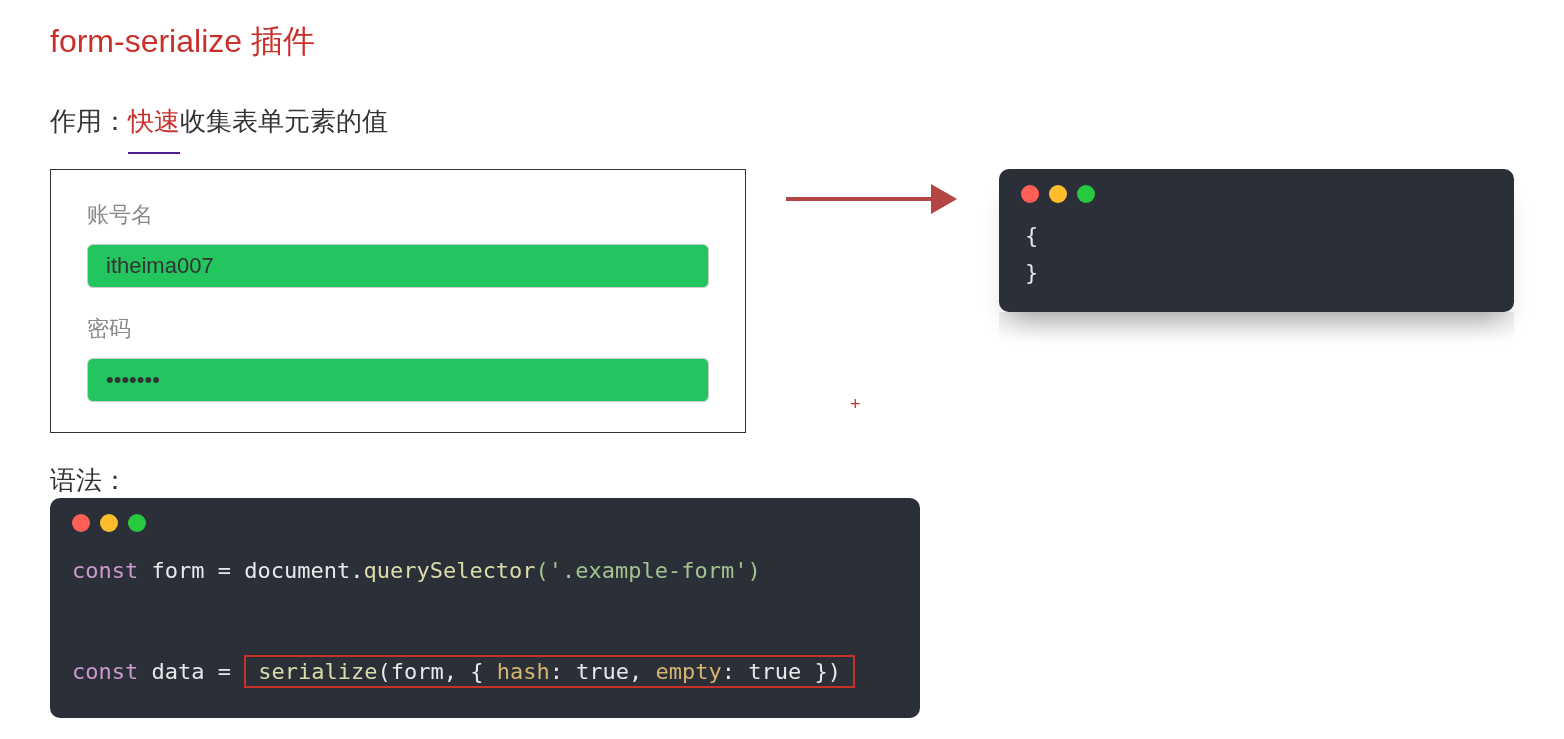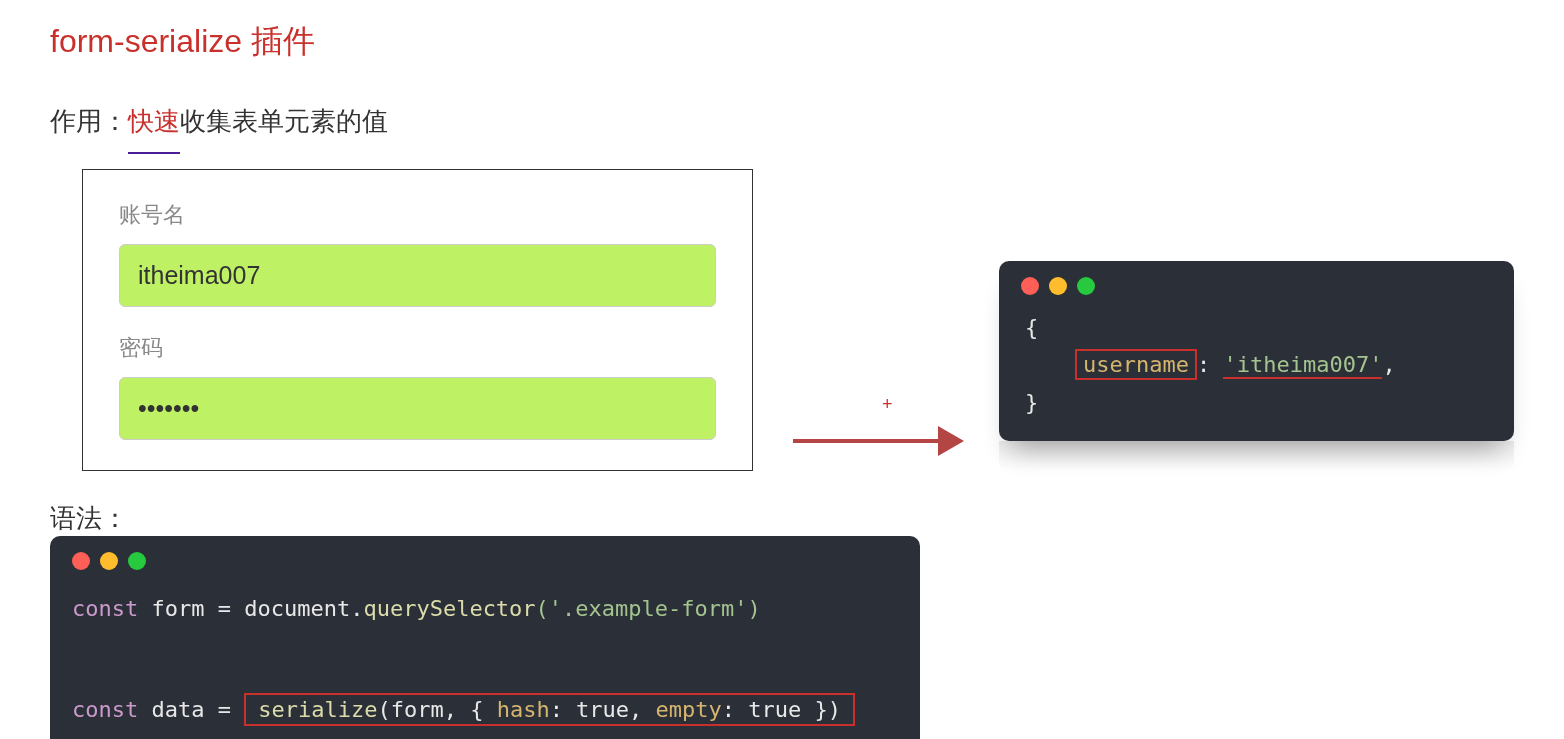--- a/index.html
+++ b/index.html
@@ -21,44 +21,43 @@
     margin-bottom: 30px;
   }
   .highlight {
     color: #c9302c;
     text-decoration: none;
     border-bottom: 2px solid #4c1d95;
     padding-bottom: 16px;
   }
   .row1 {
     display: flex;
-    align-items: flex-end;
+    align-items: flex-start;
     gap: 40px;
     margin-bottom: 30px;
     position: relative;
-    margin-left: 32px;
   }
   .form-box {
     border: 1.5px solid #333;
     padding: 30px 36px;
     width: 720px;
   }
   .label {
     color: #888;
     font-size: 22px;
     margin-bottom: 14px;
   }
   .field {
     border: 1px solid #ccc;
     border-radius: 6px;
-    padding: 16px 18px;
-    font-size: 25px;
+    padding: 8px 18px;
+    font-size: 22px;
     color: #333;
     margin-bottom: 26px;
-    background: #bef264;
+    background: #22c55e;
   }
   .field.last { margin-bottom: 0; }
   .arrow-wrap {
     position: relative;
     width: 180px;
     height: 60px;
   }
   .arrow-line {
     position: absolute;
     top: 28px;
@@ -165,23 +164,20 @@
 
   <div>
     <div class="code-block code-block-result">
       <div class="dots">
         <div class="dot r"></div>
         <div class="dot y"></div>
         <div class="dot g"></div>
       </div>
       <div class="result-body">
         <div class="c-white">{</div>
-        <div class="indent">
-          <span class="key-box c-key">username</span><span class="c-white">: </span><span class="c-str val-underline">'itheima007'</span><span class="c-white">,</span>
-        </div>
         <div class="c-white">}</div>
       </div>
     </div>
     <div class="reflection"></div>
   </div>
 
 </div>
 
 <p class="syntax-label">语法：</p>
 

